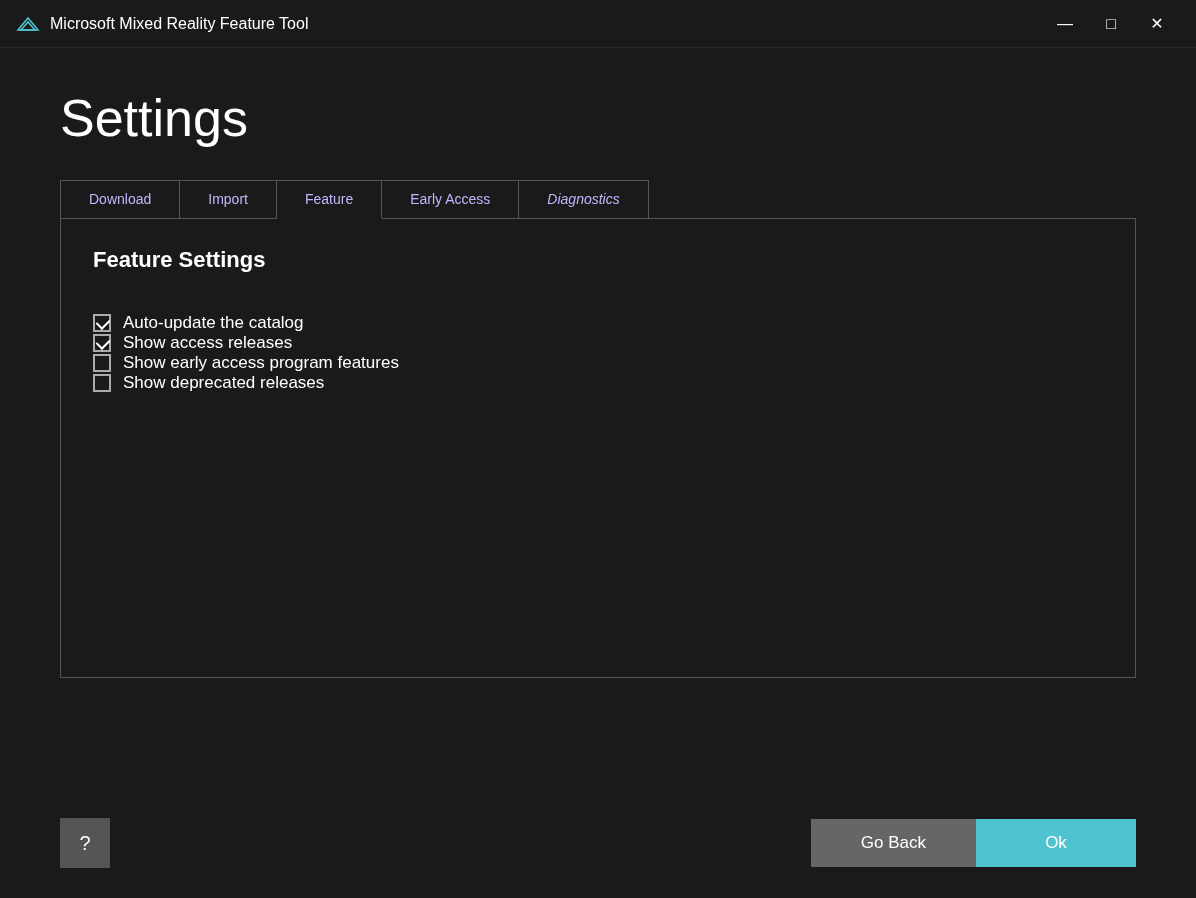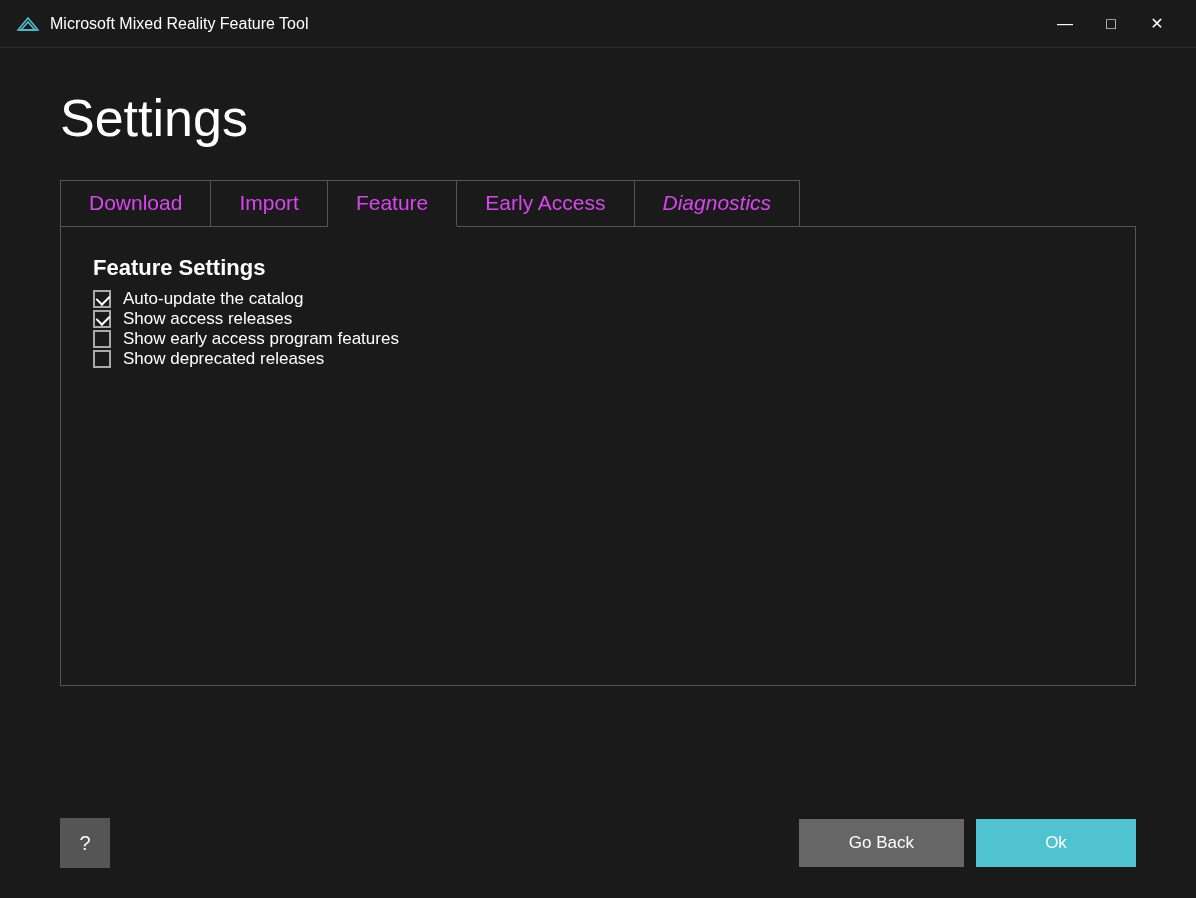--- a/index.html
+++ b/index.html
@@ -75,22 +75,22 @@
     
     .tabs {
       display: flex;
       border: 1px solid #555;
       border-bottom: none;
       width: fit-content;
     }
 
     .tab {
       padding: 10px 28px;
-      font-size: 21px;
-      color: #d946ef;
+      font-size: 14px;
+      color: #c4b5fd;
       cursor: pointer;
       border-right: 1px solid #555;
       background: #1a1a1a;
       white-space: nowrap;
     }
 
     .tab:last-child {
       border-right: none;
       font-style: italic;
     }
@@ -109,21 +109,21 @@
       flex: 1;
       padding: 28px 32px;
       background: #1a1a1a;
       max-height: 460px;
     }
 
     .panel-title {
       font-size: 22px;
       font-weight: 600;
       color: #ffffff;
-      margin-bottom: 8px;
+      margin-bottom: 40px;
     }
 
     .checkbox-list {
       display: flex;
       flex-direction: column;
       gap: 0;
     }
 
     .checkbox-item {
       display: flex;
@@ -183,21 +183,21 @@
       color: #ffffff;
       font-size: 20px;
       cursor: pointer;
       display: flex;
       align-items: center;
       justify-content: center;
     }
 
     .action-buttons {
       display: flex;
-      gap: 12px;
+      gap: 0;
     }
 
     .go-back-btn {
       padding: 14px 50px;
       background: #666;
       border: none;
       color: #ffffff;
       font-size: 17px;
       cursor: pointer;
       min-width: 160px;

